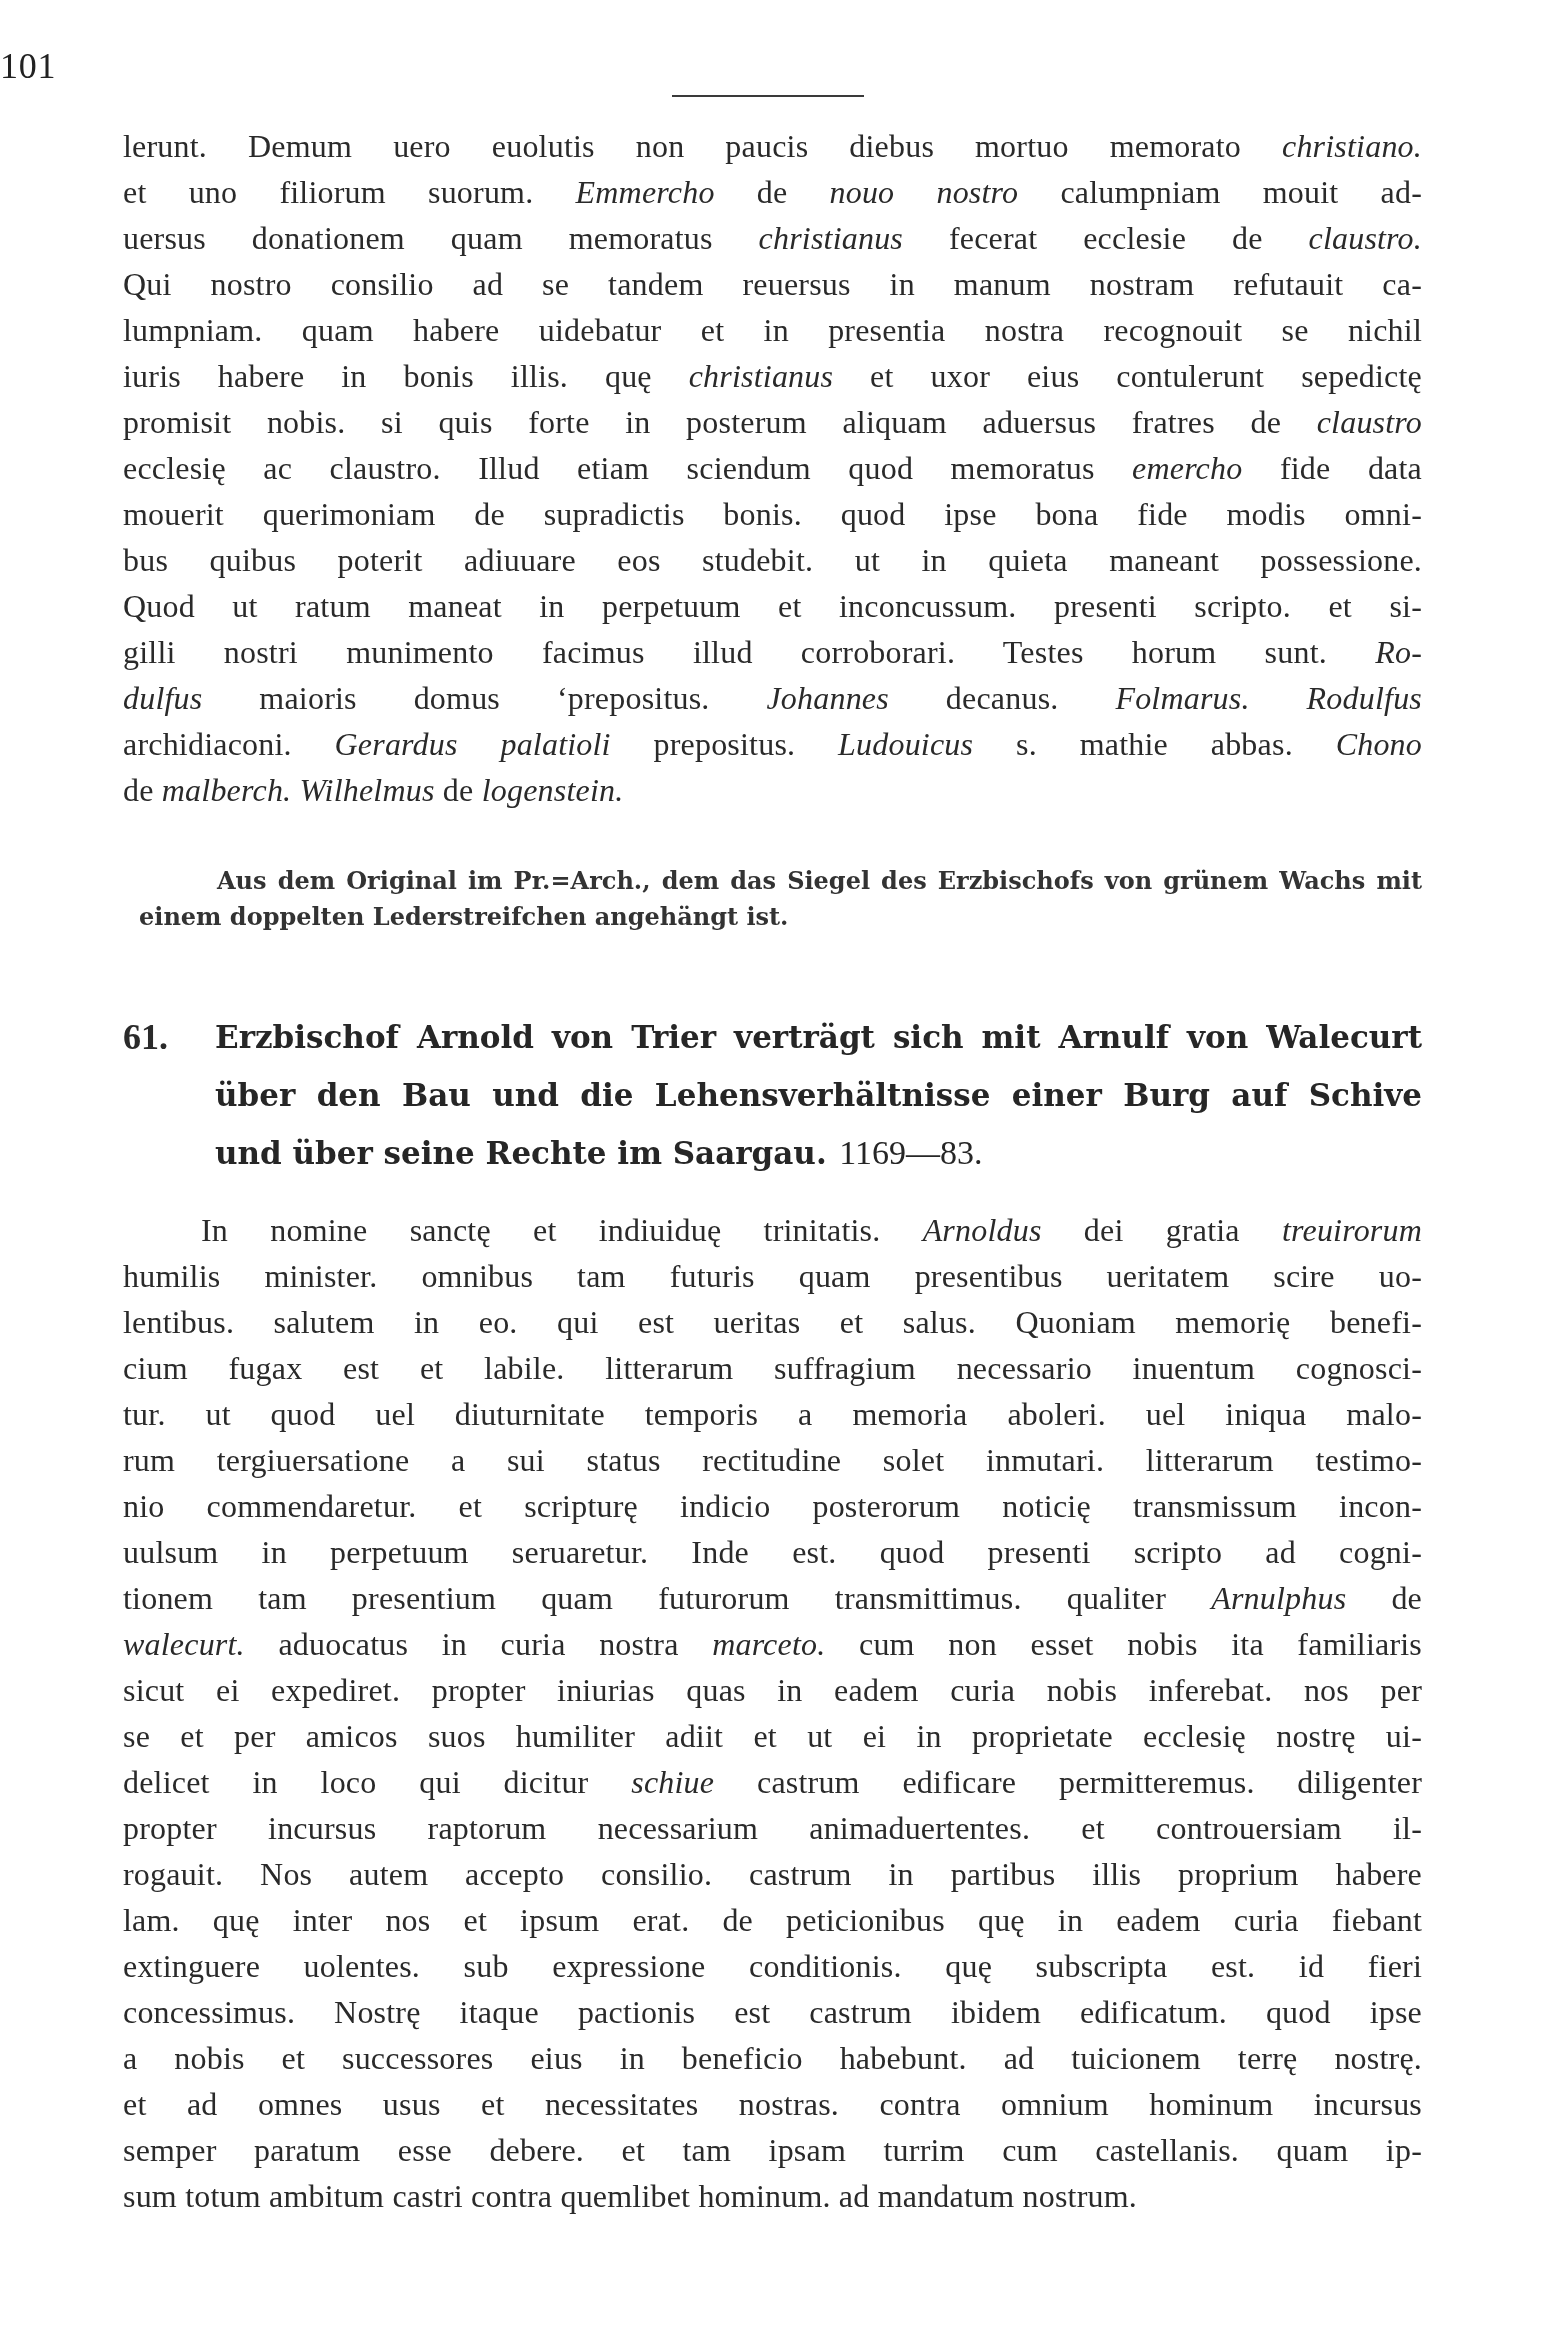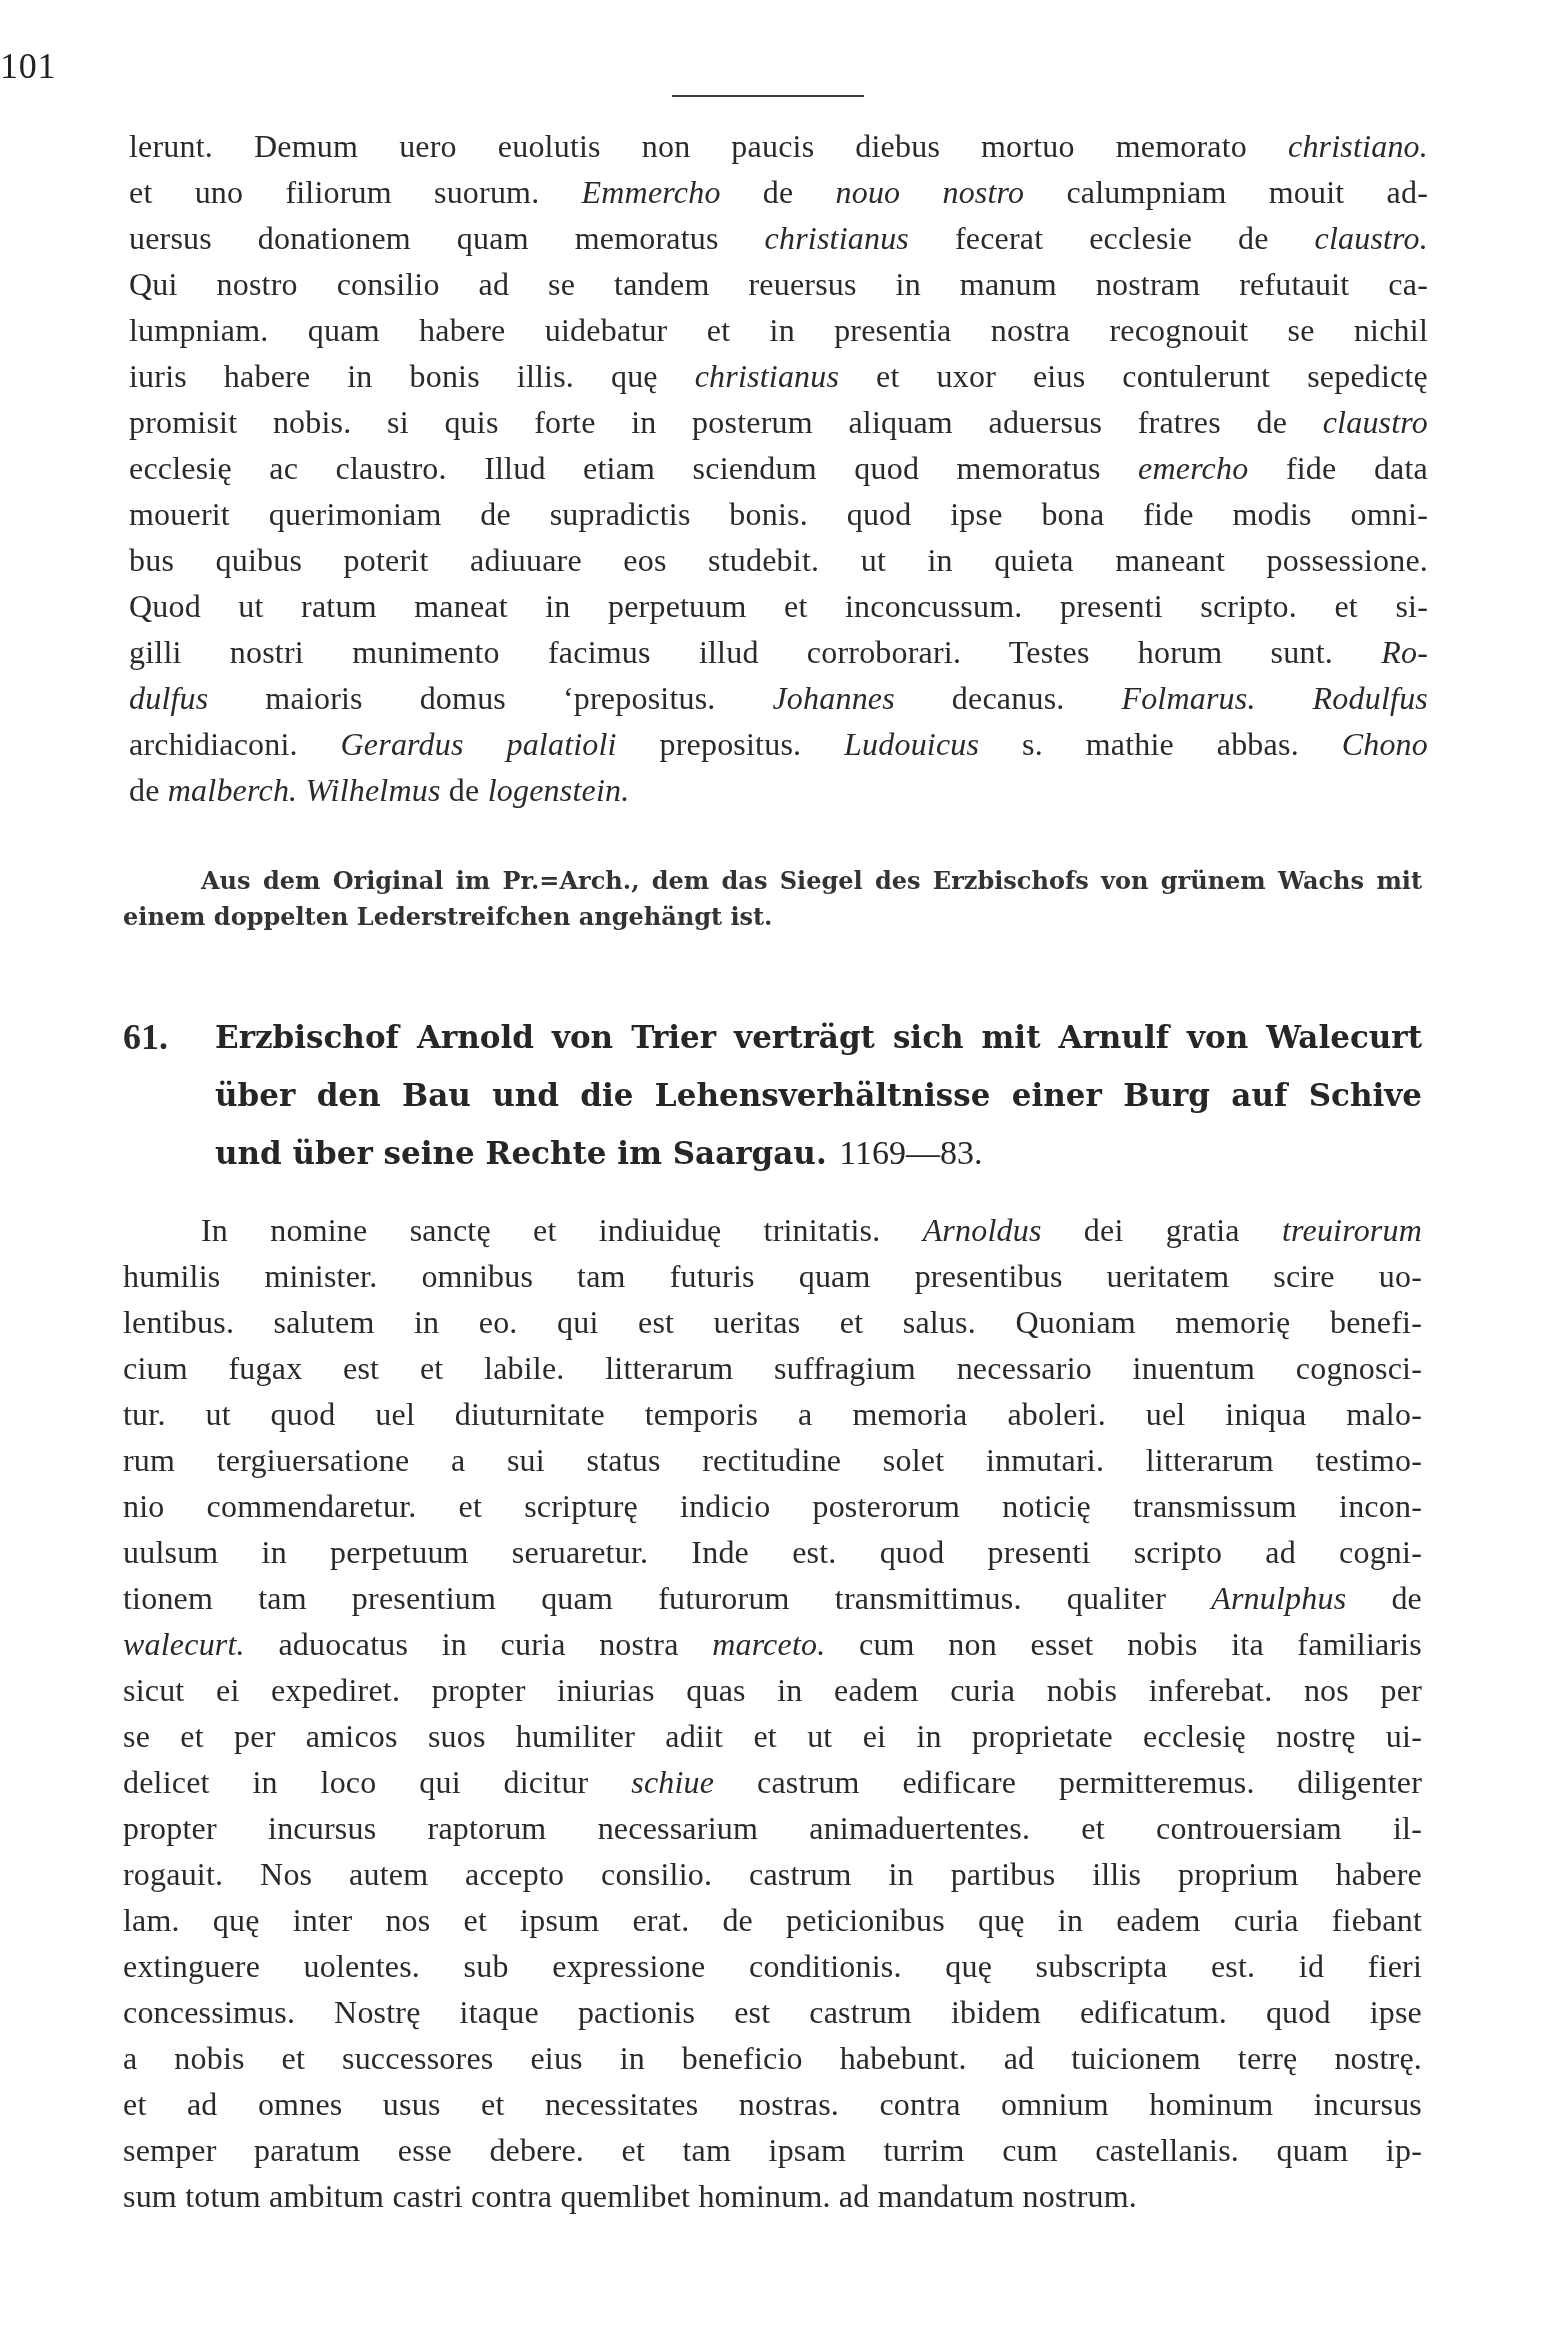--- a/index.html
+++ b/index.html
@@ -20,21 +20,21 @@
     .line {
       display: block; font-size: 32px; height: 46px; line-height: 46px;
       white-space: nowrap; text-align: justify; text-align-last: justify;
       letter-spacing: 0.2px;
     }
     .line.last { text-align-last: left; }
     .line.indent { padding-left: 78px; }
     i { font-style: italic; }
     .footnote .line {
       font-family: "DejaVu Serif", serif; font-size: 24px; height: 36px; line-height: 36px;
-      letter-spacing: 0px; font-weight: bold; color: #333;
+      letter-spacing: 0px; font-weight: bold; color: #333; margin-left: 16px;
     }
     .footnote .line.indent { padding-left: 78px; }
     .heading {
       position: absolute; left: 123px; width: 1299px; top: 1008px;
     }
     .heading .num {
       position: absolute; left: 0; top: 0; font-size: 36px; font-weight: bold; line-height: 58px;
     }
     .heading .hline {
       display: block; margin-left: 92px; font-family: "DejaVu Serif", serif;
@@ -43,21 +43,21 @@
     }
     .heading .hline.last { text-align-last: left; }
     .date { font-family: Liberation Serif, serif; font-weight: normal; font-size: 34px; margin-left: 12.5px; }
   </style>
 </head>
 <body>
 
 <div class="page-number">101</div>
 <div class="page-rule"></div>
 
-<div class="block" id="prev-text" style="top:123px;margin-left:6px;">
+<div class="block" id="prev-text" style="top:123px;">
     <span class="line"><span>lerunt. Demum uero euolutis non paucis diebus mortuo memorato </span><i>christiano.</i></span>
     <span class="line"><span>et uno filiorum suorum. </span><i>Emmercho</i><span> de </span><i>nouo nostro</i><span> calumpniam mouit ad-</span></span>
     <span class="line"><span>uersus donationem quam memoratus </span><i>christianus</i><span> fecerat ecclesie de </span><i>claustro.</i></span>
     <span class="line"><span>Qui nostro consilio ad se tandem reuersus in manum nostram refutauit ca-</span></span>
     <span class="line"><span>lumpniam. quam habere uidebatur et in presentia nostra recognouit se nichil</span></span>
     <span class="line"><span>iuris habere in bonis illis. quę </span><i>christianus</i><span> et uxor eius contulerunt sepedictę</span></span>
     <span class="line"><span>promisit nobis. si quis forte in posterum aliquam aduersus fratres de </span><i>claustro</i></span>
     <span class="line"><span>ecclesię ac claustro. Illud etiam sciendum quod memoratus </span><i>emercho</i><span> fide data</span></span>
     <span class="line"><span>mouerit querimoniam de supradictis bonis. quod ipse bona fide modis omni-</span></span>
     <span class="line"><span>bus quibus poterit adiuuare eos studebit. ut in quieta maneant possessione.</span></span>

